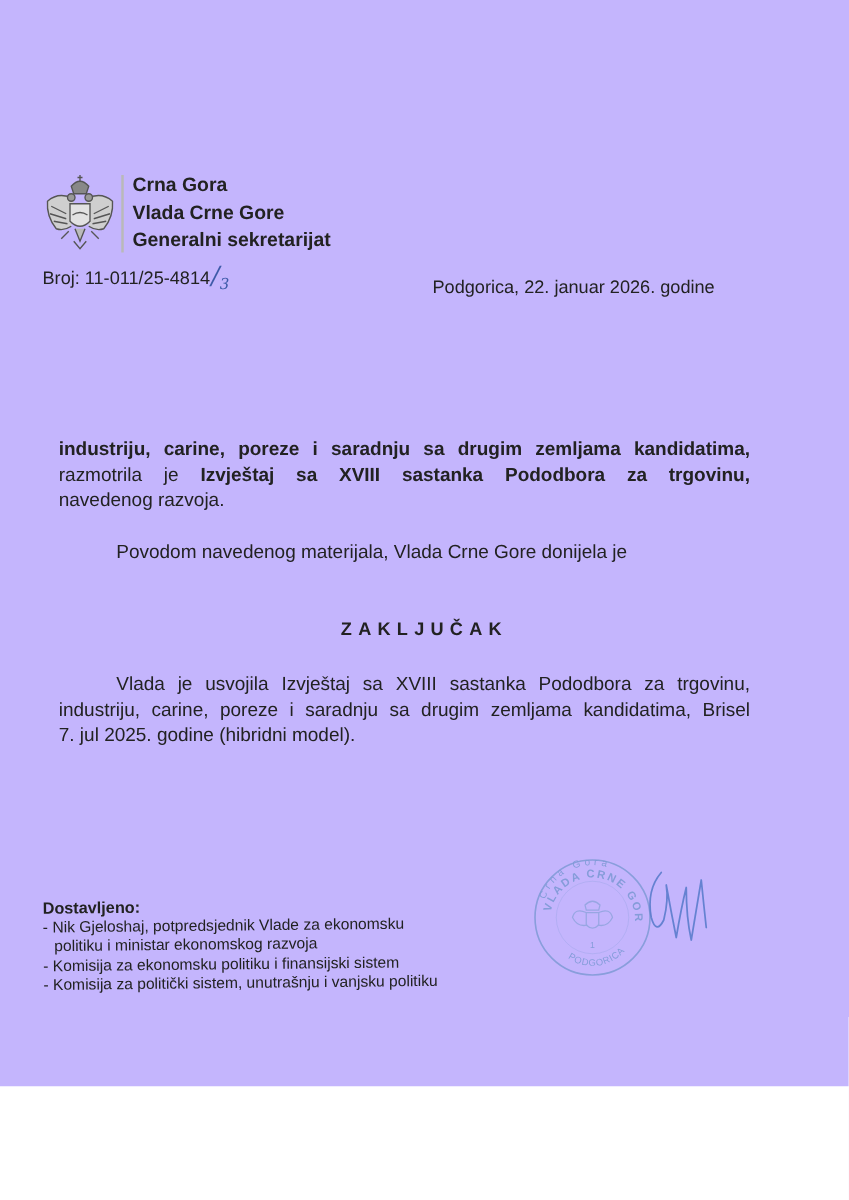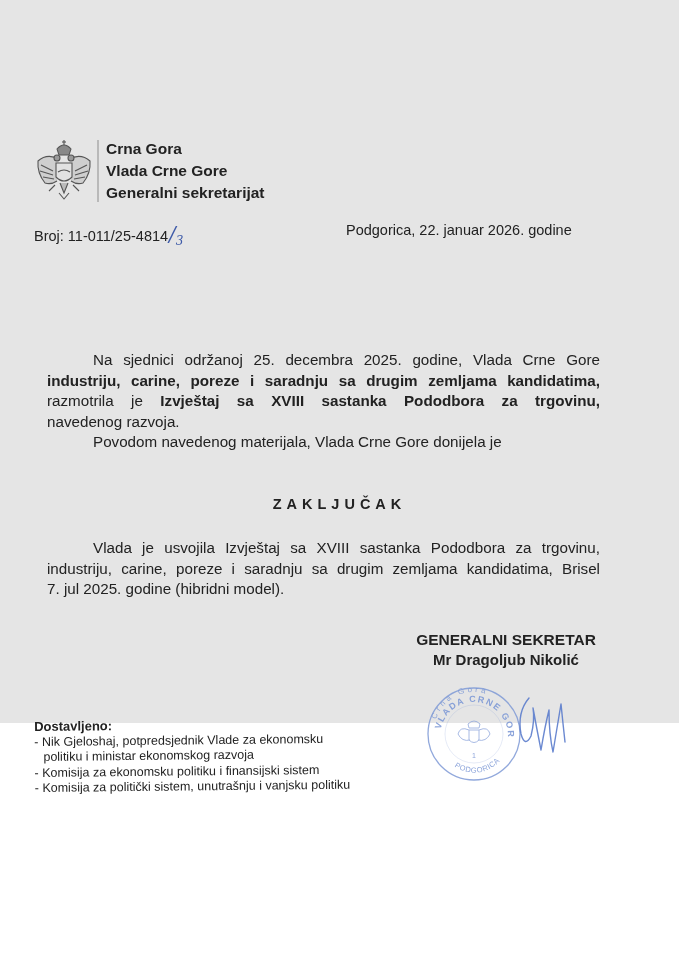--- a/index.html
+++ b/index.html
@@ -4,36 +4,36 @@
   <style>
     * { margin: 0; padding: 0; box-sizing: border-box; }
     html, body { width: 679px; height: 960px; background: #ffffff; }
     body {
       position: relative;
       font-family: "Liberation Sans", sans-serif;
       color: #1a1a1a;
       overflow: hidden;
     }
     .page {
-      position: absolute; left: 0; top: 0; width: 679px; height: 723px;
-      background: #e5e5e5;
+      position: absolute; left: 0; top: 0; width: 679px; height: 869px;
+      background: #c4b5fd;
     }
     .coat {
       position: absolute; left: 33px; top: 139px; width: 62px; height: 64px;
     }
     .header-divider {
       position: absolute; left: 97px; top: 140px; width: 2px; height: 62px;
       background: #b9b9b9;
     }
     .header-lines {
       position: absolute; left: 106px; top: 138px;
       font-size: 15.5px; font-weight: bold; line-height: 22px; color: #222;
     }
     .broj {
-      position: absolute; left: 34px; top: 222px; font-size: 14.5px; color: #222;
+      position: absolute; left: 34px; top: 208px; font-size: 14.5px; color: #222;
     }
     .broj .hand {
       font-family: "DejaVu Serif", serif; font-style: italic; color: #3d5aa8;
       font-size: 16px; margin-left: 1px;
     }
     .broj .hand .slash { font-size: 20px; }
     .broj .hand .sub { font-size: 12px; position: relative; top: 4px; }
     .place-date {
       position: absolute; left: 346px; top: 222px; font-size: 14.5px; color: #222;
     }
@@ -108,42 +108,37 @@
     <div>Vlada Crne Gore</div>
     <div>Generalni sekretarijat</div>
   </div>
 
   <div class="broj">
     <span>Broj: 11-011/25-4814</span><span class="hand"><span class="slash">/</span><span class="sub">3</span></span>
   </div>
   <div class="place-date">Podgorica, 22. januar 2026. godine</div>
 
   <div class="para p1">
-    <span class="line justify indent">Na sjednici održanoj 25. decembra 2025. godine, Vlada Crne Gore</span>
     <span class="line justify"><b>industriju, carine, poreze i saradnju sa drugim zemljama kandidatima,</b></span>
     <span class="line justify"><span>razmotrila je </span><b>Izvještaj sa XVIII sastanka Pododbora za trgovinu,</b></span>
     <span class="line">navedenog razvoja.</span>
   </div>
 
   <div class="para p2">
     <span class="line indent">Povodom navedenog materijala, Vlada Crne Gore donijela je</span>
   </div>
 
   <div class="title">ZAKLJUČAK</div>
 
   <div class="para p3">
     <span class="line justify indent">Vlada je usvojila Izvještaj sa XVIII sastanka Pododbora za trgovinu,</span>
     <span class="line justify">industriju, carine, poreze i saradnju sa drugim zemljama kandidatima, Brisel</span>
     <span class="line">7. jul 2025. godine (hibridni model).</span>
   </div>
 
-  <div class="sign">
-    <div class="role">GENERALNI SEKRETAR</div>
-    <div>Mr Dragoljub Nikolić</div>
-  </div>
 
   <div class="stamp">
     <svg width="100" height="100" viewBox="0 0 100 100">
       <defs>
         <path id="arcTop" d="M16 52 A34 34 0 0 1 84 52"></path>
         <path id="arcOuter" d="M10 48 A40 40 0 0 1 90 48"></path>
         <path id="arcBottom" d="M22 74 A34 34 0 0 0 78 74"></path>
       </defs>
       <g fill="none" stroke="#7f9ad6" stroke-width="1.3" opacity="0.85">
         <circle cx="50" cy="50" r="46"></circle>

